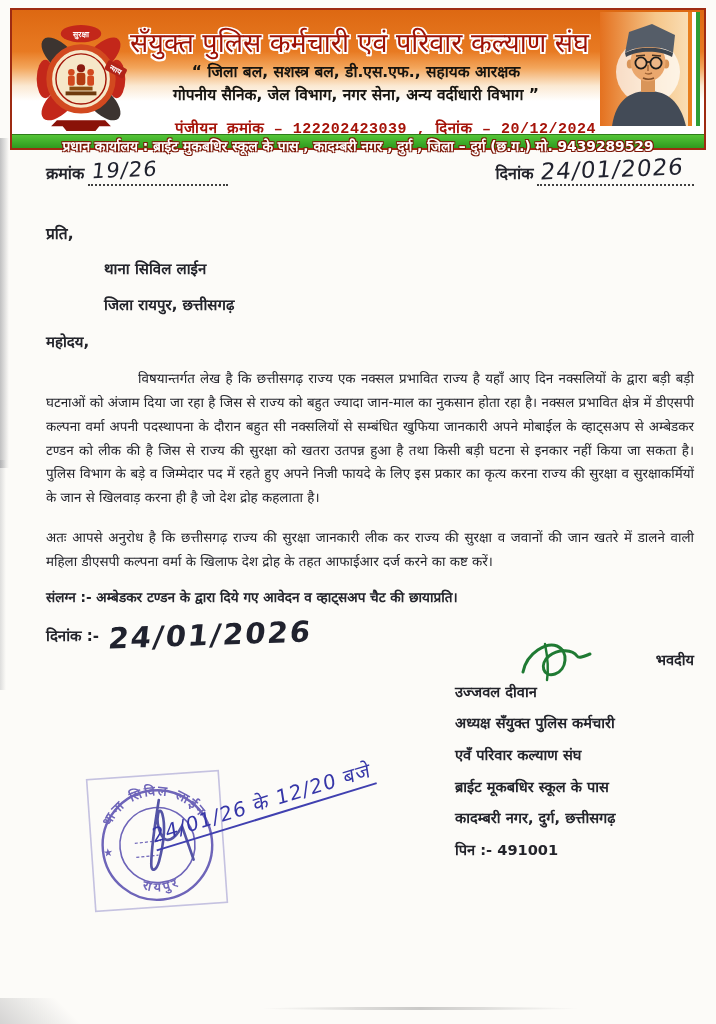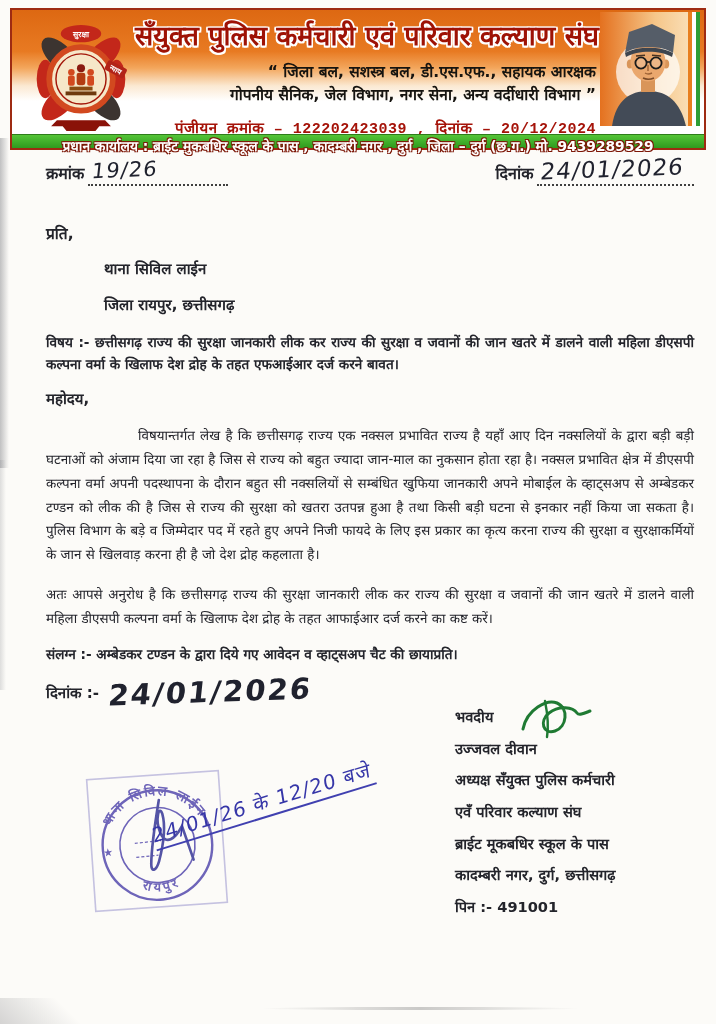--- a/index.html
+++ b/index.html
@@ -15,27 +15,27 @@
     font-family:"DejaVu Sans","Liberation Sans",sans-serif;
     color:var(--ink-dark);
   }
   
   .banner{
     position:absolute;left:10px;top:8px;width:696px;height:142px;
     border:2px solid var(--banner-border);
     background:linear-gradient(180deg,#dd6812 0%,#e87a22 30%,#f3a65c 42%,#fbe9d2 55%,#ffffff 66%,#ffffff 100%);
   }
   .banner-title{
-    position:absolute;left:118px;right:100px;top:8px;text-align:center;
-    font-size:27px;font-weight:bold;line-height:1.35;
+    position:absolute;left:118px;right:100px;top:15px;text-align:left;
+    font-size:27px;font-weight:normal;line-height:1.35;
     color:var(--title-maroon);
     text-shadow:-1.5px -1.5px 0 #fff,1.5px -1.5px 0 #fff,-1.5px 1.5px 0 #fff,1.5px 1.5px 0 #fff,0 -1.5px 0 #fff,0 1.5px 0 #fff,-1.5px 0 0 #fff,1.5px 0 0 #fff;
   }
   .banner-sub1,.banner-sub2{
-    position:absolute;left:104px;right:108px;text-align:right;
+    position:absolute;left:104px;right:108px;text-align:center;
     font-size:15.5px;font-weight:bold;color:#161410;
   }
   .banner-sub1{top:50px;}
   .banner-sub2{top:73px;}
   .banner-reg{
     position:absolute;left:122px;right:108px;top:107px;text-align:right;
     font-size:15px;font-weight:bold;color:var(--registration-red);letter-spacing:.5px;font-family:Liberation Mono, monospace;
   }
   .banner-strip{
     position:absolute;left:0;right:0;bottom:0;height:14px;
@@ -64,21 +64,21 @@
   .subject{margin-top:16px;font-size:13.6px;font-weight:600;line-height:1.62;text-align:justify;}
   .greeting{margin-top:13px;font-size:15px;font-weight:600;}
   .para{margin-top:16px;font-size:13.4px;font-weight:500;line-height:1.78;text-align:justify;}
   .para-indent{text-indent:92px;}
   .enclosure{margin-top:13px;font-size:13.6px;font-weight:600;}
   .date-line{margin-top:8px;font-size:15px;font-weight:600;}
   .hw-big{font-size:29px;letter-spacing:2px;top:4px;margin-left:10px;}
   
   .sig-block{margin-left:409px;margin-top:2px;}
   .sig-block > div{font-size:14.6px;font-weight:600;margin-bottom:12px;line-height:1.35;white-space:nowrap;}
-  .closing{position:relative;}
+  .closing{position:relative;text-align:right;}
   .green-sign{position:absolute;left:62px;top:-12px;}
   
   .stamp{position:absolute;left:86px;top:770px;width:142px;height:142px;transform:rotate(-6deg);opacity:.88;mix-blend-mode:multiply;}
   .received-note{position:absolute;left:152px;top:818px;transform:rotate(-15deg);transform-origin:left center;}
   .received-note .hw-blue{color:var(--ink-blue);font-size:20px;letter-spacing:1px;top:0;}
   .note-underline{width:230px;border-top:2px solid #4040b0;margin-top:1px;transform:rotate(-2deg);}
   
   .scan-left{position:absolute;left:0;top:138px;width:9px;height:330px;background:linear-gradient(to right,rgba(110,112,118,.42),rgba(110,112,118,0));}
   .scan-left2{position:absolute;left:0;top:460px;width:6px;height:230px;background:linear-gradient(to right,rgba(130,132,138,.25),rgba(130,132,138,0));}
   .scan-bottom{position:absolute;left:260px;bottom:14px;width:320px;height:3px;background:linear-gradient(to right,rgba(150,150,150,0),rgba(140,140,140,.45),rgba(150,150,150,0));border-radius:50%;}
@@ -164,21 +164,20 @@
       </div>
     </div>
 
     <div class="salutation">प्रति,</div>
 
     <div class="recipient">
       <div>थाना सिविल लाईन</div>
       <div>जिला रायपुर, छत्तीसगढ़</div>
     </div>
 
-    <div class="subject">विषय :- छत्तीसगढ़ राज्य की सुरक्षा जानकारी लीक कर राज्य की सुरक्षा व जवानों की जान खतरे में डालने वाली महिला डीएसपी कल्पना वर्मा के खिलाफ देश द्रोह के तहत एफआईआर दर्ज करने बावत।</div>
 
     <div class="greeting">महोदय,</div>
 
     <div class="para para-indent">विषयान्तर्गत लेख है कि छत्तीसगढ़ राज्य एक नक्सल प्रभावित राज्य है यहाँ आए दिन नक्सलियों के द्वारा बड़ी बड़ी घटनाओं को अंजाम दिया जा रहा है जिस से राज्य को बहुत ज्यादा जान-माल का नुकसान होता रहा है। नक्सल प्रभावित क्षेत्र में डीएसपी कल्पना वर्मा अपनी पदस्थापना के दौरान बहुत सी नक्सलियों से सम्बंधित खुफिया जानकारी अपने मोबाईल के व्हाट्सअप से अम्बेडकर टण्डन को लीक की है जिस से राज्य की सुरक्षा को खतरा उतपन्न हुआ है तथा किसी बड़ी घटना से इनकार नहीं किया जा सकता है। पुलिस विभाग के बड़े व जिम्मेदार पद में रहते हुए अपने निजी फायदे के लिए इस प्रकार का कृत्य करना राज्य की सुरक्षा व सुरक्षाकर्मियों के जान से खिलवाड़ करना ही है जो देश द्रोह कहलाता है।</div>
 
     <div class="para">अतः आपसे अनुरोध है कि छत्तीसगढ़ राज्य की सुरक्षा जानकारी लीक कर राज्य की सुरक्षा व जवानों की जान खतरे में डालने वाली महिला डीएसपी कल्पना वर्मा के खिलाफ देश द्रोह के तहत आफाईआर दर्ज करने का कष्ट करें।</div>
 
     <div class="enclosure">संलग्न :- अम्बेडकर टण्डन के द्वारा दिये गए आवेदन व व्हाट्सअप चैट की छायाप्रति।</div>
 
     <div class="date-line">

